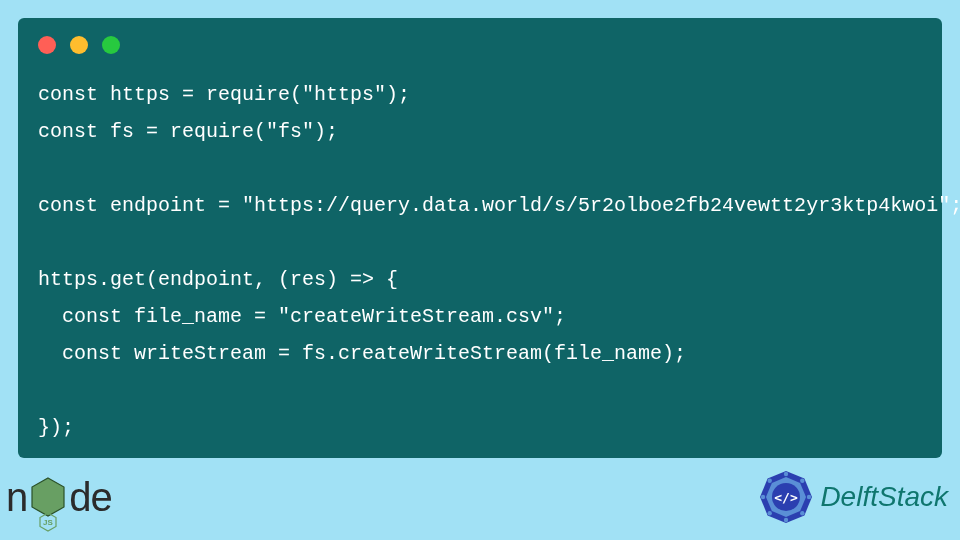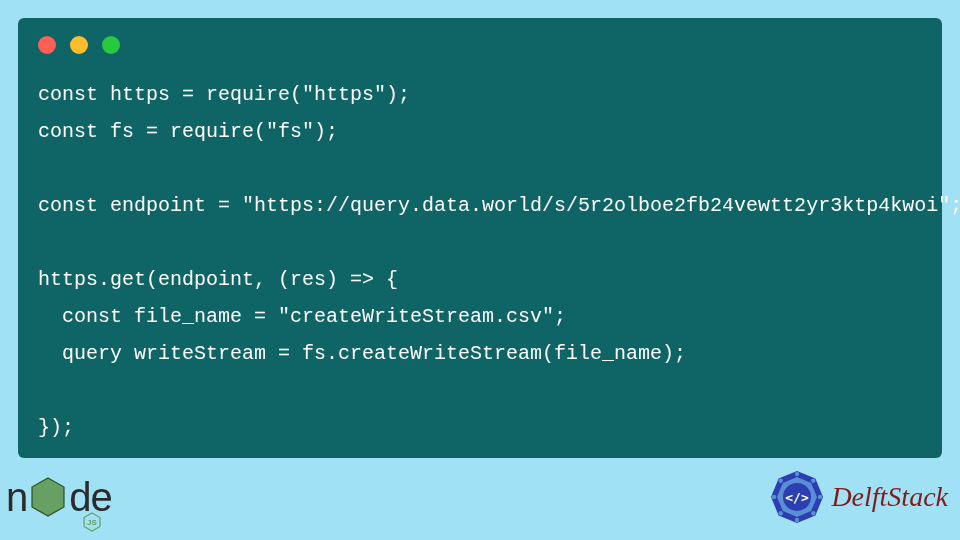--- a/index.html
+++ b/index.html
@@ -70,57 +70,56 @@
     position: relative;
     margin: 0 1px;
   }
   .node-hex svg { width: 100%; height: 100%; }
   .node-js-small {
     position: absolute;
     bottom: -18px;
     left: 50%;
     transform: translateX(-50%);
     width: 18px;
-    margin-left: 44px;
   }
   .delft-logo {
     display: flex;
     align-items: center;
     gap: 6px;
   }
   .delft-badge {
     width: 56px;
     height: 56px;
   }
   .delft-badge svg { width: 100%; height: 100%; }
   .delft-text {
-    font-family: Liberation Serif, serif;
+    font-family: Liberation Sans, sans-serif;
     font-size: 28px;
     font-style: italic;
-    color: #7f1d1d;
+    color: #0f766e;
     font-weight: 500;
   }
 </style>
 </head>
 <body>
 
 <div class="code-window">
   <div class="traffic-lights">
     <div class="dot red"></div>
     <div class="dot yellow"></div>
     <div class="dot green"></div>
   </div>
   <div class="code"><span>const https = require("https");</span>
 <span>const fs = require("fs");</span>
 <span></span>
 <span>const endpoint = "https://query.data.world/s/5r2olboe2fb24vewtt2yr3ktp4kwoi";</span>
 <span></span>
 <span>https.get(endpoint, (res) =&gt; {</span>
 <span>  const file_name = "createWriteStream.csv";</span>
-<span>  query writeStream = fs.createWriteStream(file_name);</span>
+<span>  const writeStream = fs.createWriteStream(file_name);</span>
 <span></span>
 <span>});</span></div>
 </div>
 
 <div class="footer">
   <div class="node-logo">
     <span class="node-text">n</span>
     <div class="node-hex">
       <svg viewBox="0 0 36 42">
         <polygon points="18,2 34,11 34,31 18,40 2,31 2,11" fill="#689f63" stroke="#2b5129" stroke-width="1.2"></polygon>

